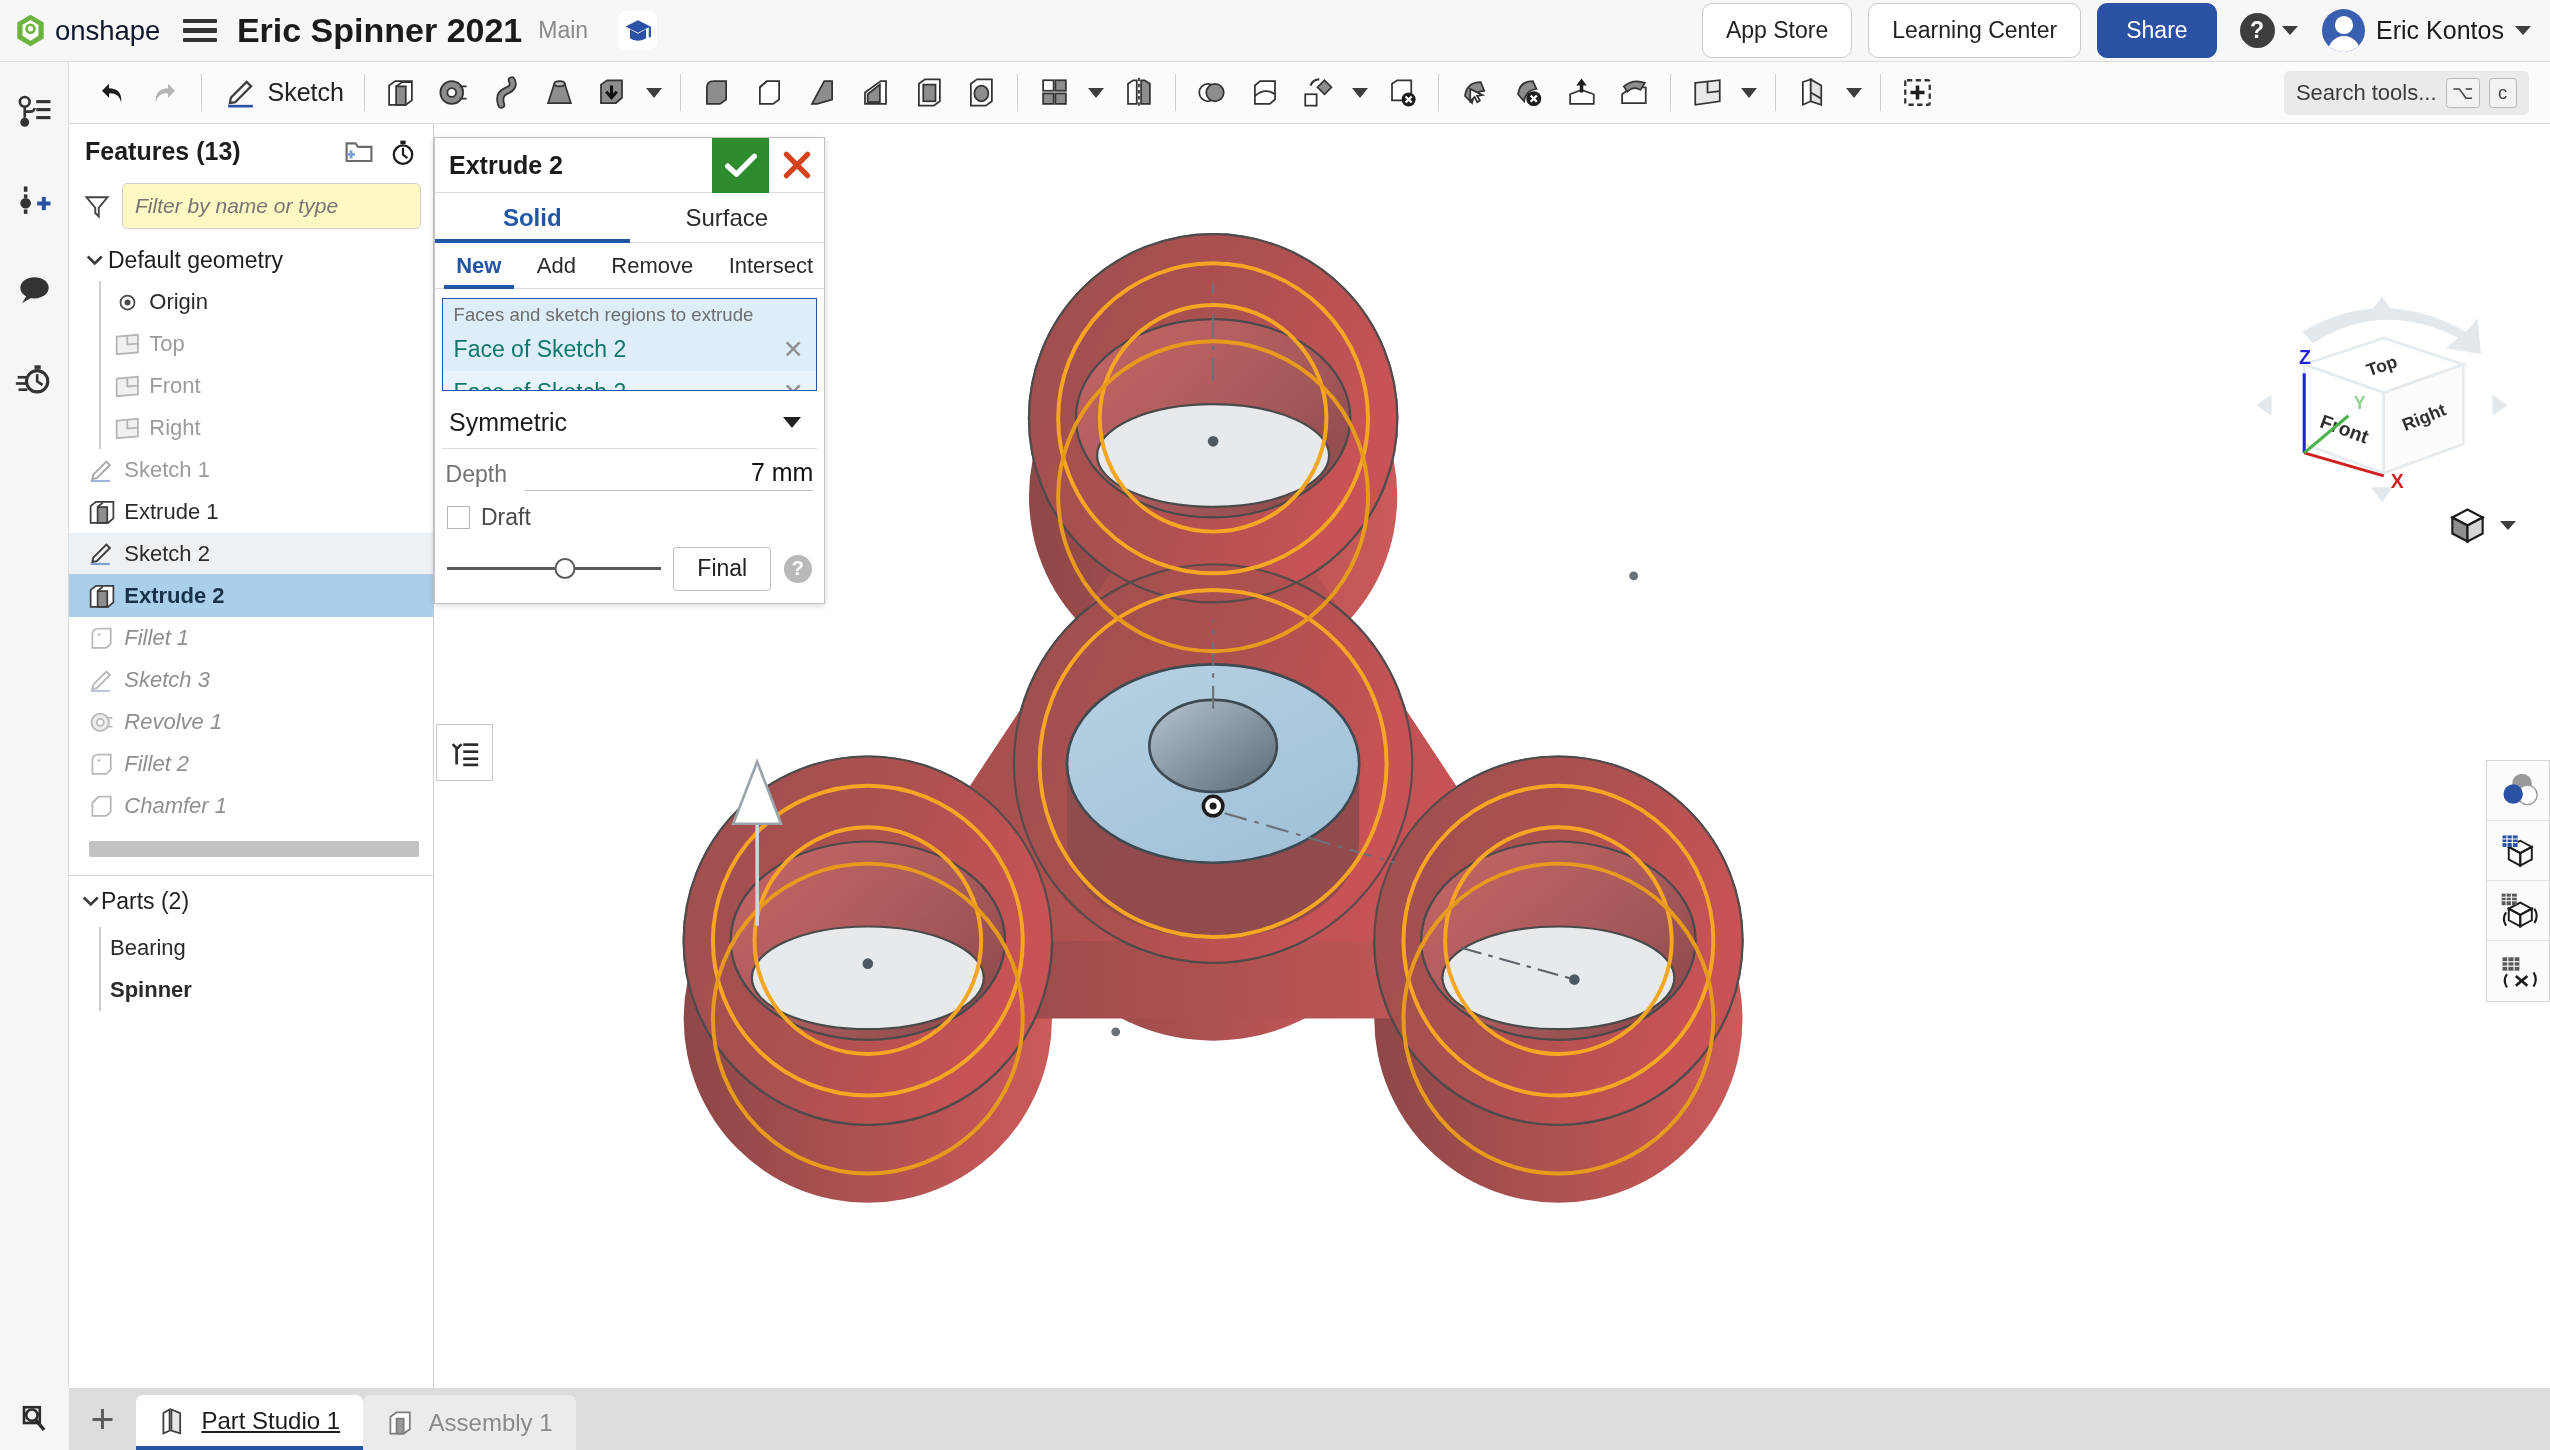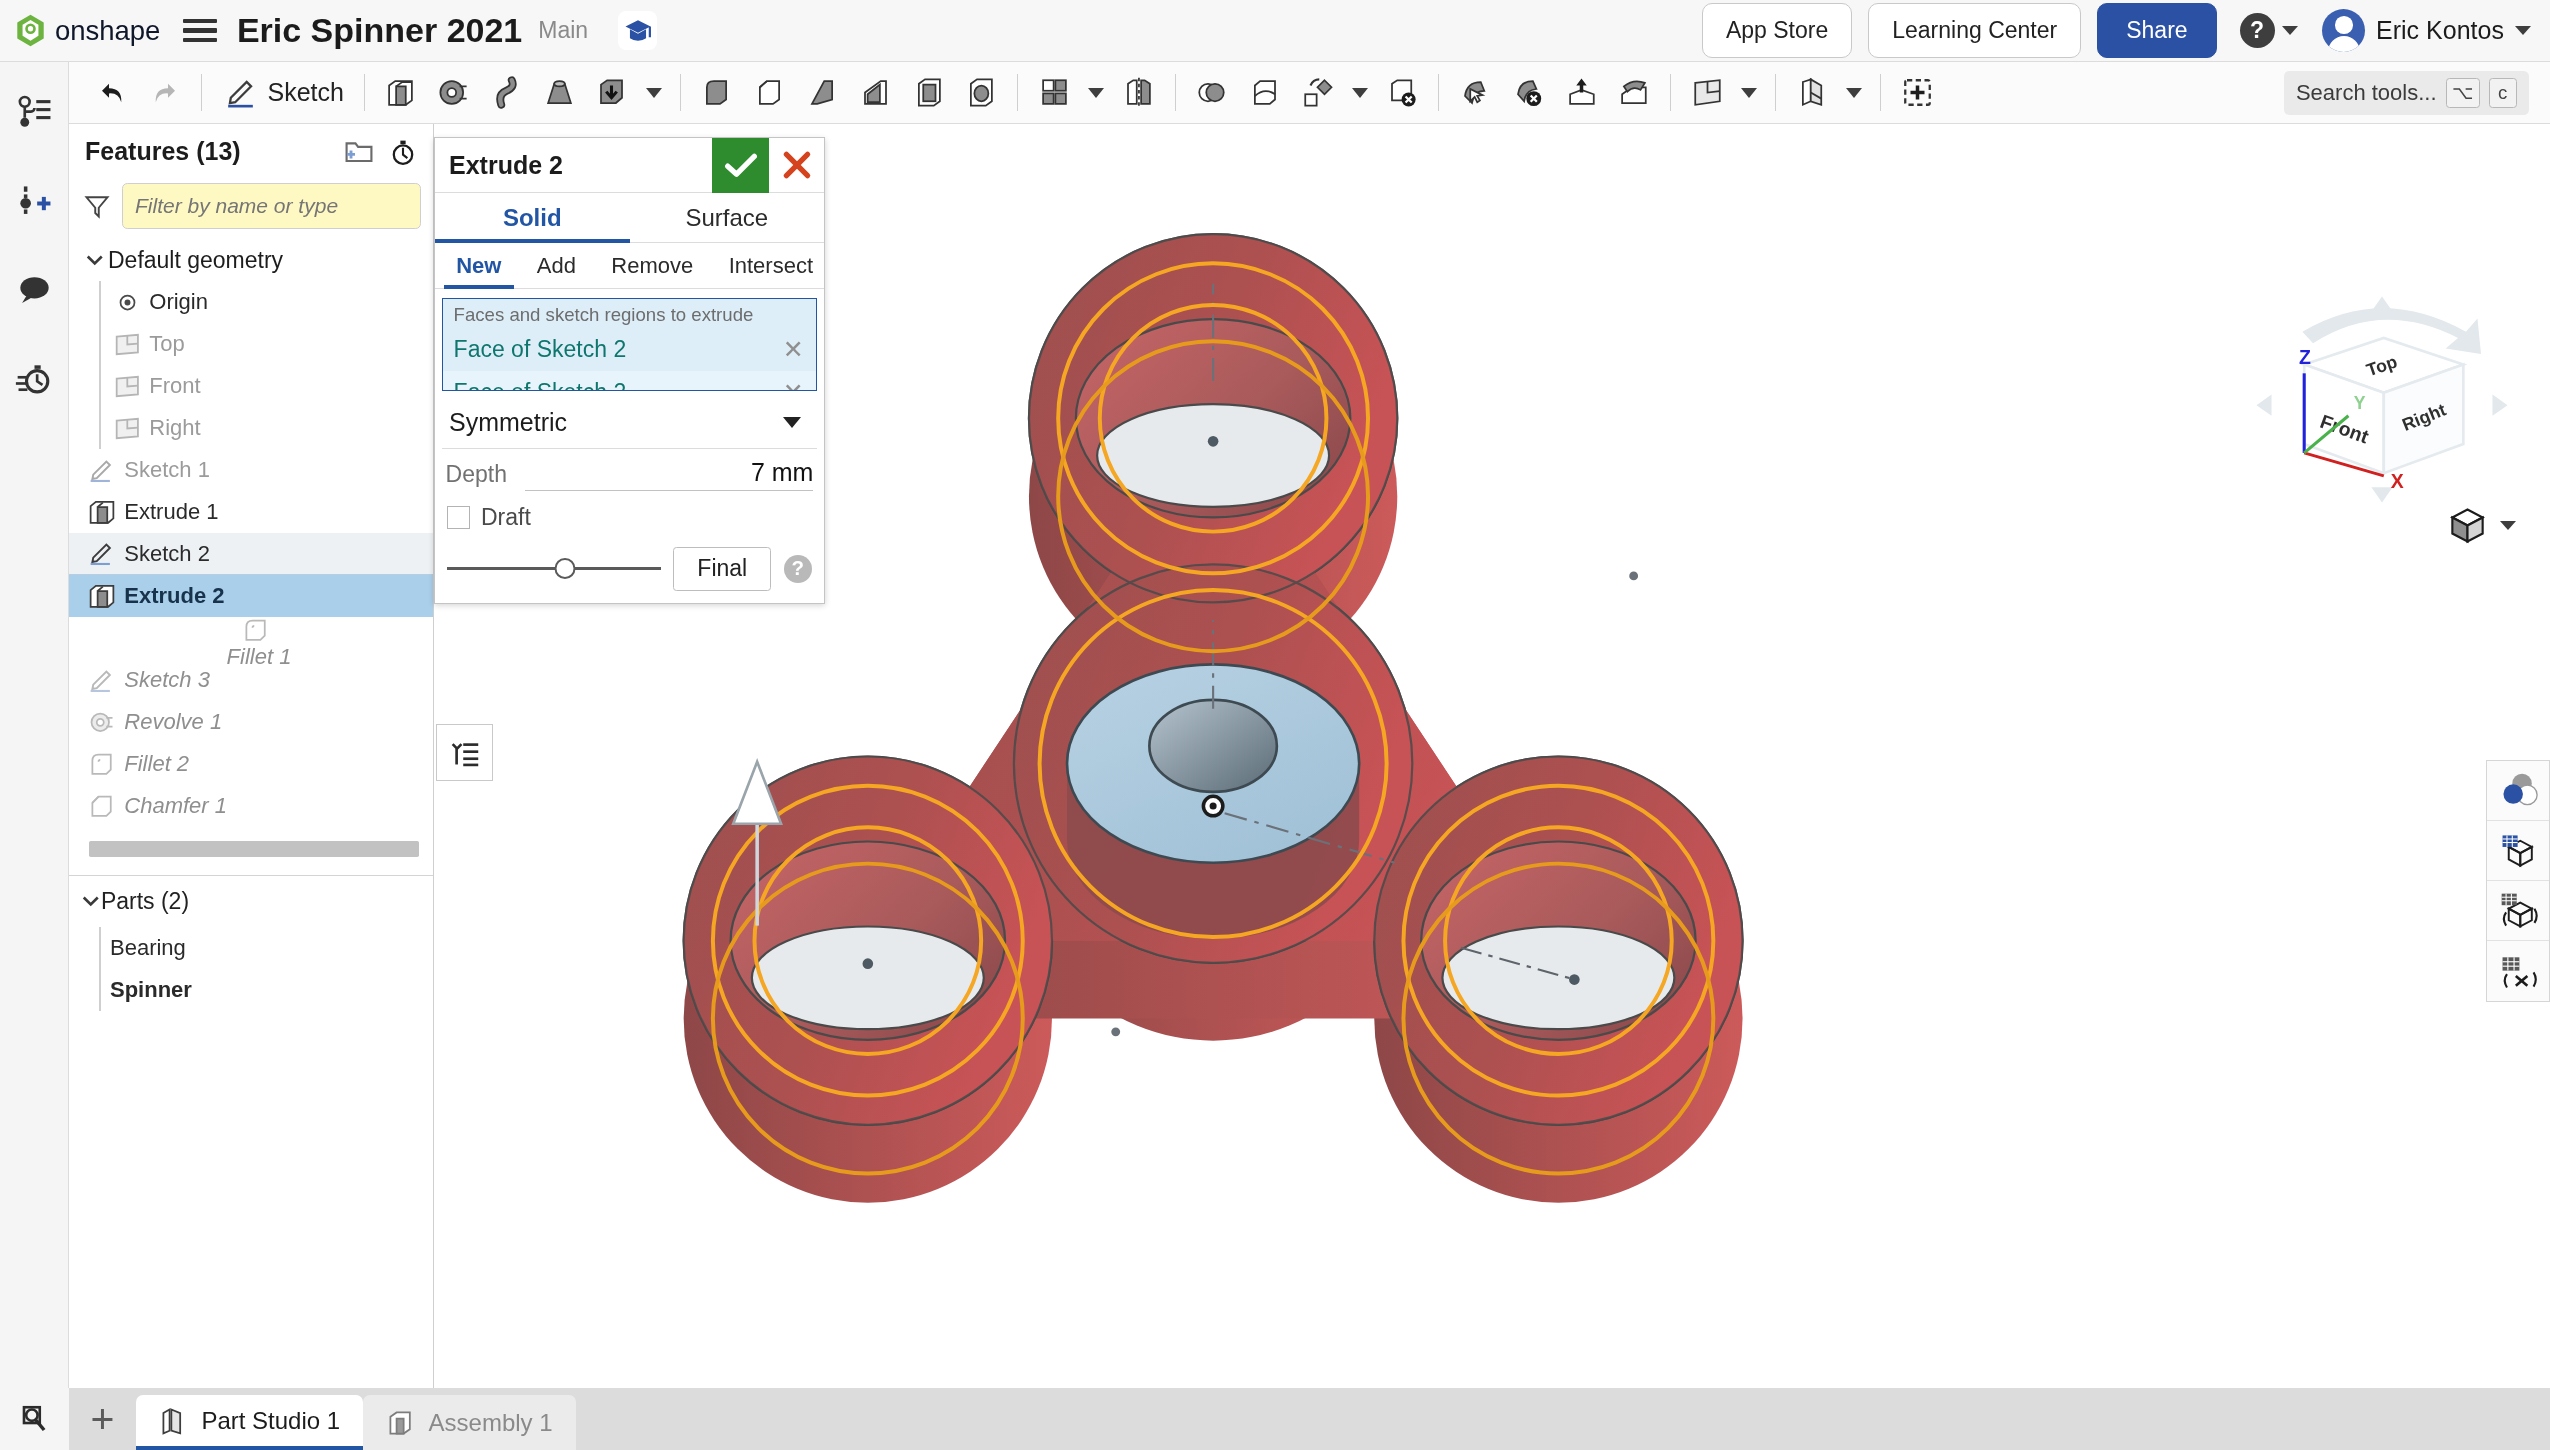--- a/index.html
+++ b/index.html
@@ -187,21 +187,21 @@
   .tabbar {
     position:absolute; bottom:0; left:0; width:2550px; height:62px;
     background:#dcdcdc; display:flex; align-items:flex-end;
   }
   .tb-zoom { width:69px; height:62px; display:flex;align-items:center;justify-content:center; background:#f5f5f5; cursor:pointer;}
   .tb-plus { width:67px;height:62px; display:flex;align-items:center;justify-content:center; font-size:41px;color:#5b5b5b;cursor:pointer;}
   .doc-tab {
     height:55px; display:flex; align-items:center; gap:12.4px; padding: 0 23px;
     border-radius: 7px 7px 0 0; cursor:pointer; font-size:24px;
   }
-  .doc-tab.active { background:#ffffff; color:#1c1c1c; border-bottom:4.4px solid #2255a4; }
+  .doc-tab.active { background:#ffffff; color:#1c1c1c; border-bottom:4.4px solid #2255a4;text-decoration:underline; }
   .doc-tab.inactive { background:#ebebeb; color:#8a8a8a; }
 
   svg { display:block; }
 </style>
 </head>
 <body>
 
 <div id="app">
 
   <div class="header">
@@ -599,21 +599,21 @@
         <span class="ic">
           <svg width="28" height="26.6" viewBox="0 0 32 30">
               <path d="M3 8 L9 3 L29 3 L29 22 L23 27 L3 27 Z" fill="#fff" stroke="#3d3d3d" stroke-width="2"></path>
               <path d="M11 9 L22 9 L22 27 L11 27 Z" fill="#8d8d8d" stroke="#3d3d3d" stroke-width="2"></path>
               <path d="M11 9 L17 4" stroke="#3d3d3d" stroke-width="2"></path>
             </svg>
         </span>
         <span class="lbl">Extrude 2</span>
       </div>
 
-      <div class="node rolled" style="padding-left:16px;flex-direction:column;">
+      <div class="node rolled" style="padding-left:16px;">
         <span class="ic">
           <svg width="28" height="26.6" viewBox="0 0 32 30">
               <path d="M5 11 Q5 4 12 4 L26 4 L26 21 L21 26 L5 26 Z" fill="#fff" stroke="#b9b9b9" stroke-width="2"></path>
               <path d="M12 12 Q12 10 14 10" fill="none" stroke="#b9b9b9" stroke-width="2"></path>
             </svg>
         </span>
         <span class="lbl">Fillet 1</span>
       </div>
 
       <div class="node rolled" style="padding-left:16px;">

